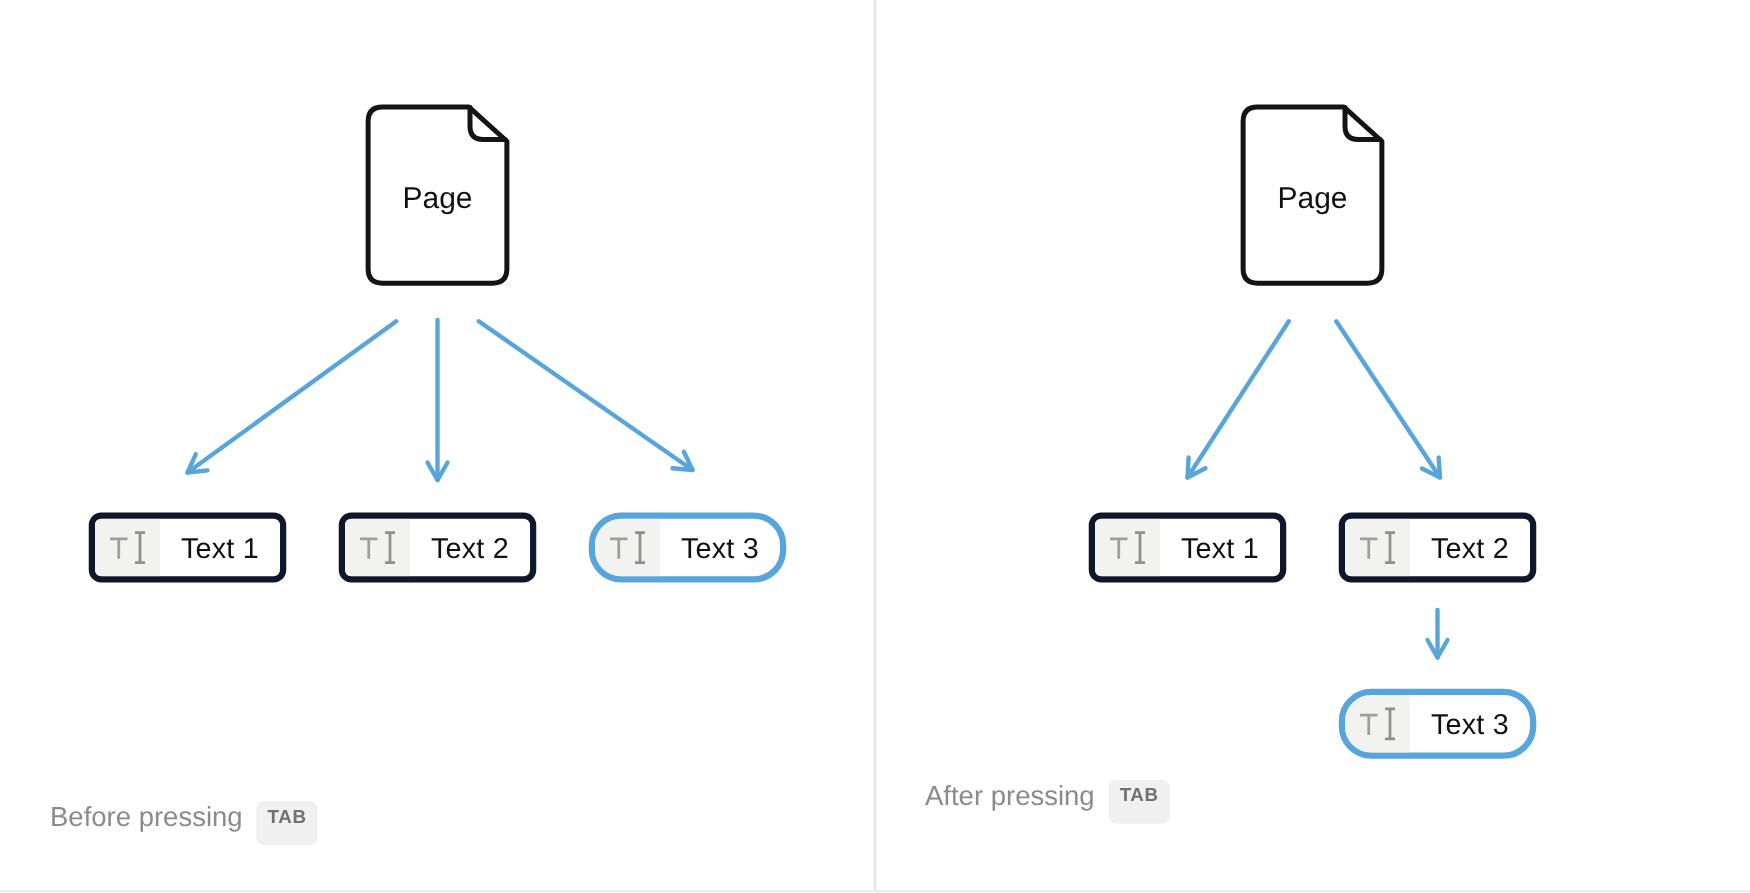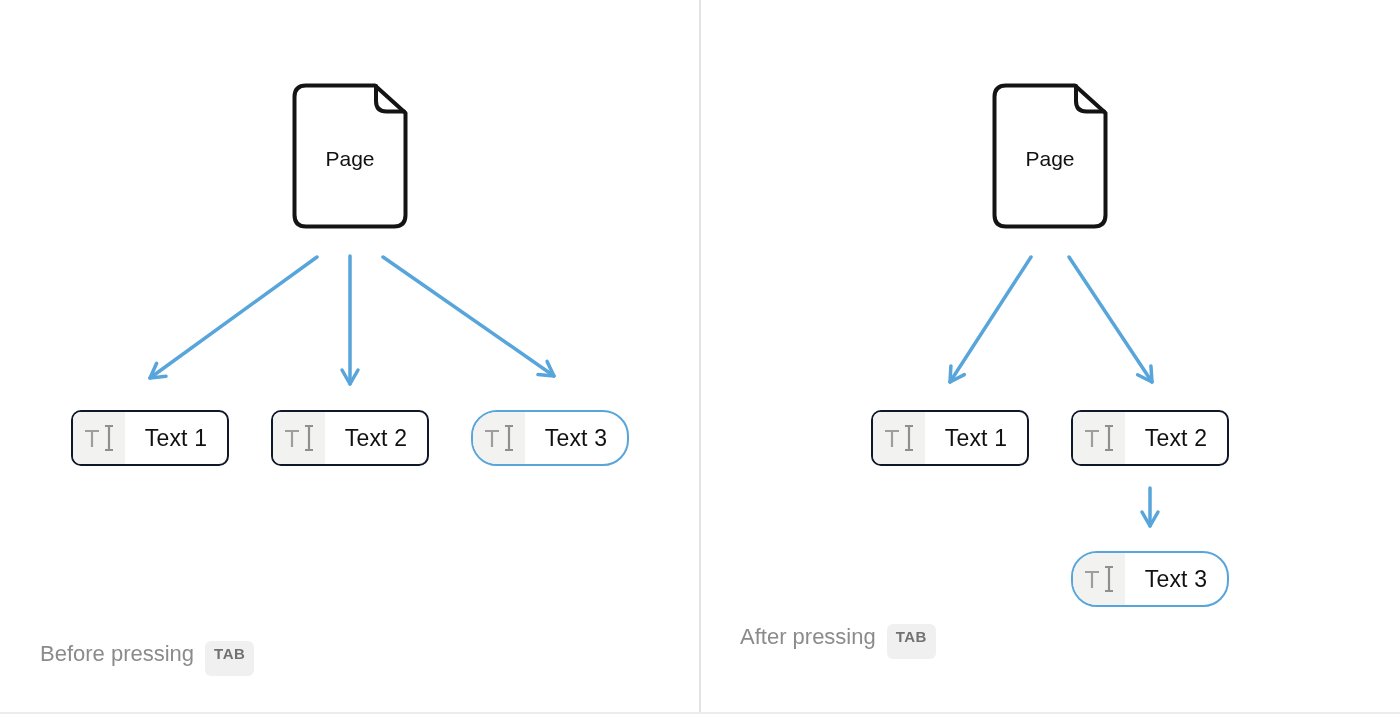--- a/index.html
+++ b/index.html
@@ -17,26 +17,26 @@
     background: #ececec;
   }
 
   .arrows { position: absolute; left: 0; top: 0; width: 1400px; height: 714px; pointer-events: none; }
   .arrow { stroke: #57A5DA; stroke-width: 3.5; stroke-linecap: round; fill: none; }
 
   .page-icon { position: absolute; width: 118px; height: 148px; }
   .page-icon svg { position: absolute; left: 0; top: 0; }
   .page-label {
     position: absolute; inset: 0; display: flex; align-items: center; justify-content: center;
-    font-size: 21px; color: #111111; padding-top: 6px;
+    font-size: 24px; color: #111111; padding-top: 6px;
   }
 
   .block {
     position: absolute; width: 158px; height: 56px;
-    border: 2px solid #0f172a; border-radius: 10px;
+    border: 5px solid #0f172a; border-radius: 10px;
     background: #ffffff; overflow: hidden;
     display: flex; align-items: stretch;
   }
   .block.selected { border-color: #57A5DA; border-radius: 26px; }
   .block-icon {
     width: 52px; flex: 0 0 52px; background: #f2f2f1;
     display: flex; align-items: center; justify-content: center;
   }
   .block-label {
     flex: 1; display: flex; align-items: center; justify-content: center;

